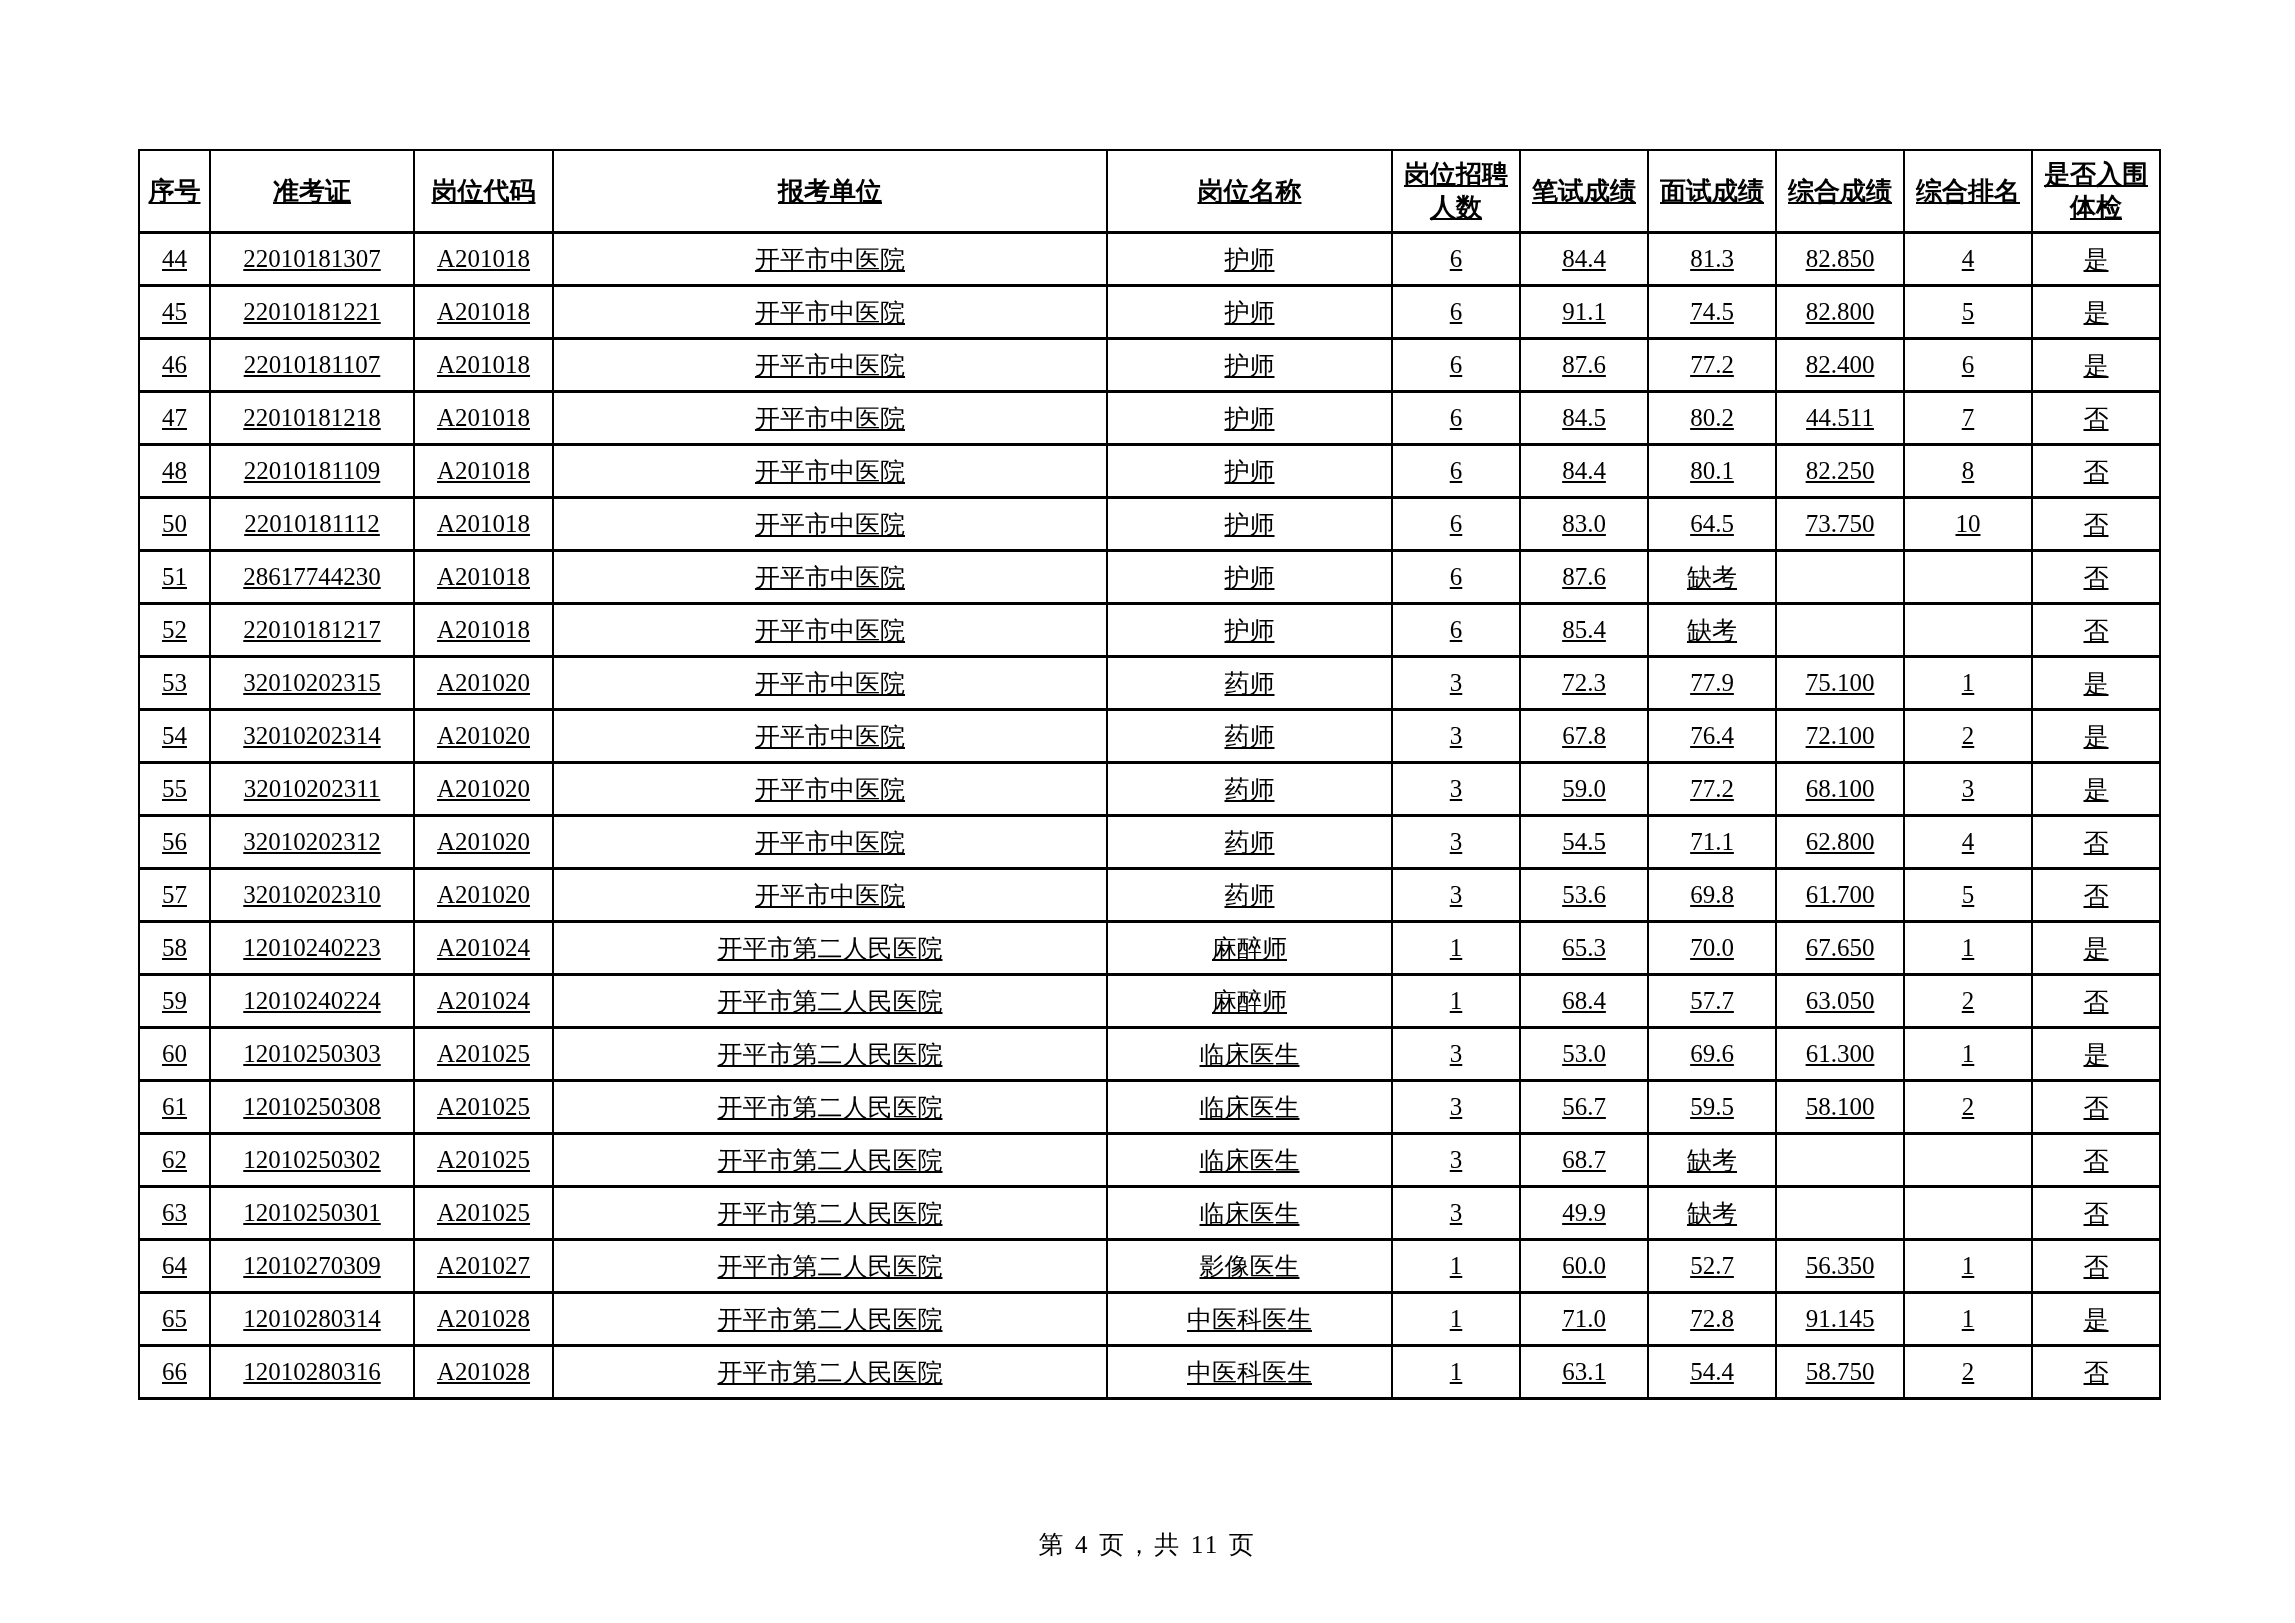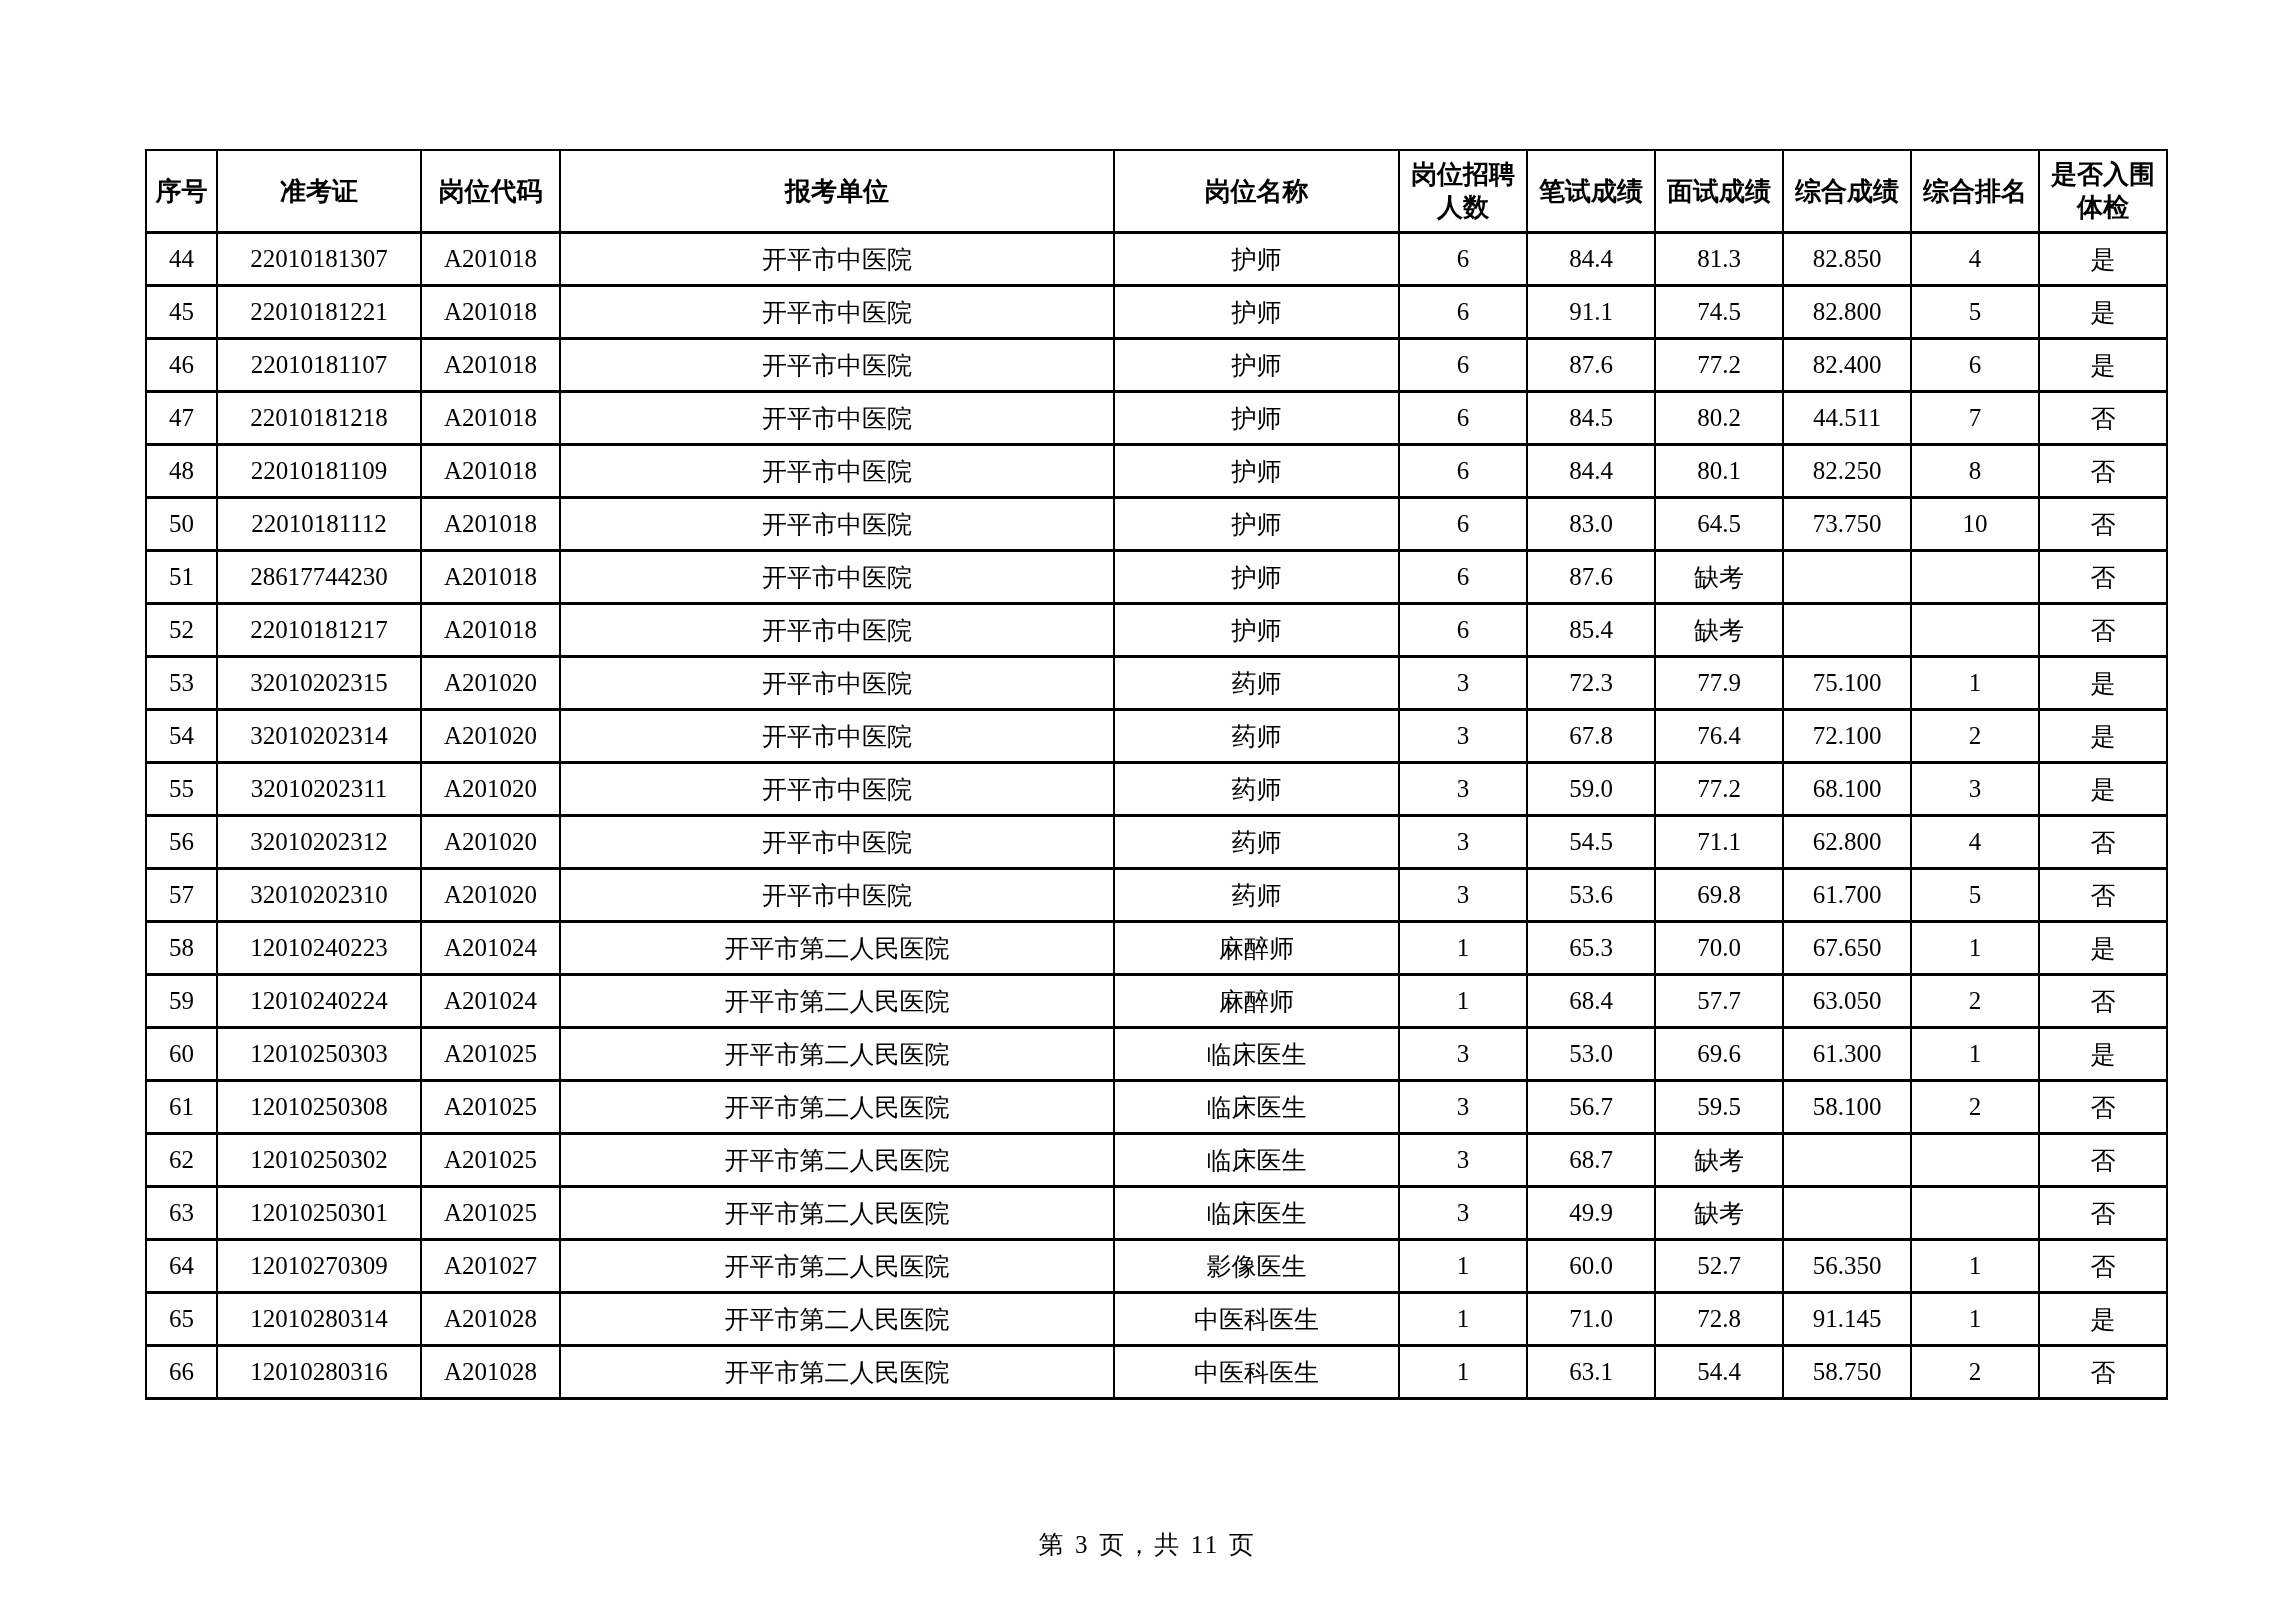--- a/index.html
+++ b/index.html
@@ -1,18 +1,18 @@
 <!DOCTYPE html>
 <html style="font-size:10.5px"><head>
 <meta charset="utf-8">
 <style>
   html, body { margin: 0; padding: 0; background: #ffffff; }
   body { width: 2295px; height: 1623px; position: relative; overflow: hidden;
          font-family: "DejaVu Serif", "Liberation Serif", serif; color: #000; }
-  .sheet { position: absolute; left: 145px; top: 149px; }
+  .sheet { position: absolute; left: 138px; top: 149px; text-decoration: underline; }
   table.grid { border-collapse: collapse; table-layout: fixed; }
   table.grid th, table.grid td {
     border: 2px solid #000; text-align: center; vertical-align: middle;
     padding: 0; overflow: hidden; white-space: nowrap;
   }
   table.grid th { font-family: "DejaVu Sans", "Liberation Sans", sans-serif;
     font-weight: bold; font-size: 26px; line-height: 33px; height: 80px; white-space: normal; }
   table.grid td { font-size: 25px; height: 50px; font-family: "Liberation Serif", "DejaVu Serif", serif; }
   table.grid tbody tr td { border-top-width: 3.3px; }
   table.grid tbody tr:last-child td { border-bottom-width: 3.3px; }
@@ -336,14 +336,14 @@
           <td>63.1</td>
           <td>54.4</td>
           <td>58.750</td>
           <td>2</td>
           <td>否</td>
         </tr>
       </tbody>
   </table>
 </div>
 
-<div class="footer">第 3 页，共 11 页</div>
+<div class="footer">第 4 页，共 11 页</div>
 
 
 </body></html>

